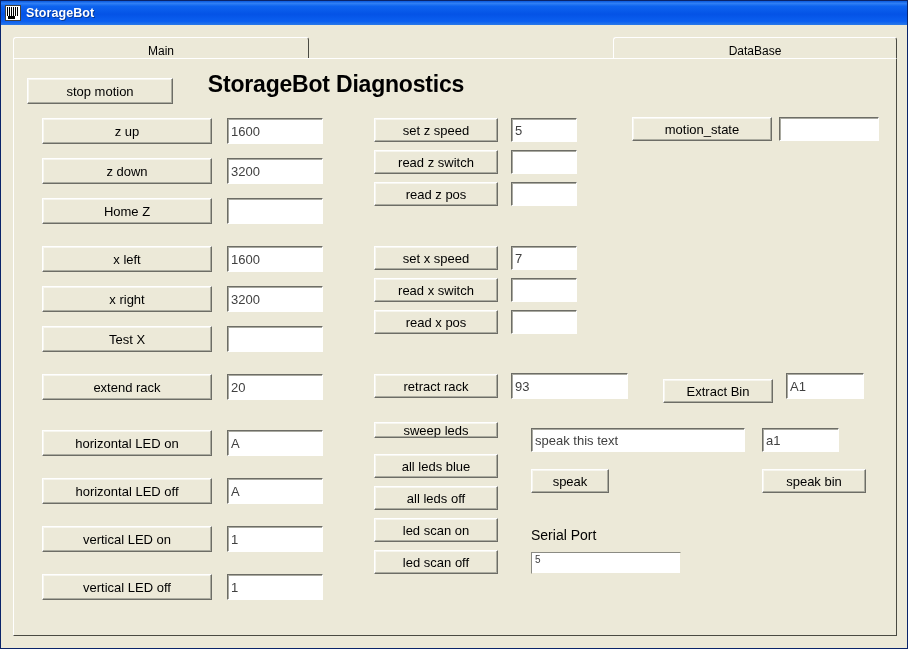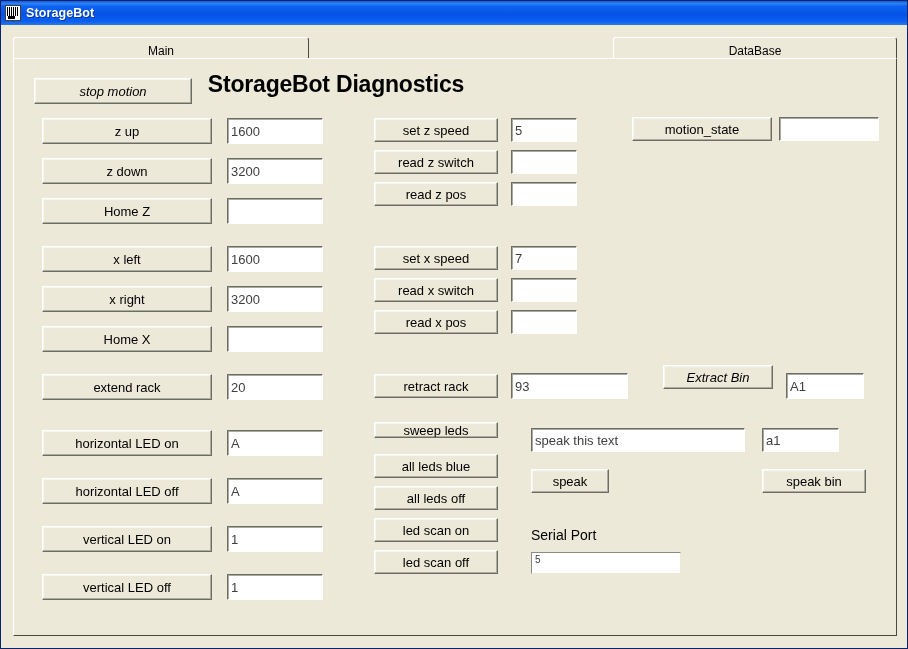--- a/index.html
+++ b/index.html
@@ -178,38 +178,38 @@
     </div>
     <div class="tab" style="left:600px; width:284px;">
       <span class="lbl">DataBase</span>
     </div>
   </div>
 
   <div id="panel">
 
     <div id="heading">StorageBot Diagnostics</div>
 
-    <div class="btn" style="left:20px; top:19px; width:158px; height:26px;font-style:italic;">stop motion</div>
+    <div class="btn" style="left:13px; top:19px; width:146px; height:26px;">stop motion</div>
 
     <div class="btn" style="left:28px; top:59px; width:170px; height:26px;">z up</div>
     <div class="fld" style="left:213px; top:59px; width:96px; height:26px;">1600</div>
 
     <div class="btn" style="left:28px; top:99px; width:170px; height:26px;">z down</div>
     <div class="fld" style="left:213px; top:99px; width:96px; height:26px;">3200</div>
 
     <div class="btn" style="left:28px; top:139px; width:170px; height:26px;">Home Z</div>
     <div class="fld" style="left:213px; top:139px; width:96px; height:26px;"></div>
 
     <div class="btn" style="left:28px; top:187px; width:170px; height:26px;">x left</div>
     <div class="fld" style="left:213px; top:187px; width:96px; height:26px;">1600</div>
 
     <div class="btn" style="left:28px; top:227px; width:170px; height:26px;">x right</div>
     <div class="fld" style="left:213px; top:227px; width:96px; height:26px;">3200</div>
 
-    <div class="btn" style="left:28px; top:267px; width:170px; height:26px;">Home X</div>
+    <div class="btn" style="left:28px; top:267px; width:170px; height:26px;">Test X</div>
     <div class="fld" style="left:213px; top:267px; width:96px; height:26px;"></div>
 
     <div class="btn" style="left:28px; top:315px; width:170px; height:26px;">extend rack</div>
     <div class="fld" style="left:213px; top:315px; width:96px; height:26px;">20</div>
 
     <div class="btn" style="left:28px; top:371px; width:170px; height:26px;">horizontal LED on</div>
     <div class="fld" style="left:213px; top:371px; width:96px; height:26px;">A</div>
 
     <div class="btn" style="left:28px; top:419px; width:170px; height:26px;">horizontal LED off</div>
     <div class="fld" style="left:213px; top:419px; width:96px; height:26px;">A</div>
@@ -243,21 +243,21 @@
 
     <div class="btn" style="left:360px; top:363px; width:124px; height:16px;">sweep leds</div>
     <div class="btn" style="left:360px; top:395px; width:124px; height:24px;">all leds blue</div>
     <div class="btn" style="left:360px; top:427px; width:124px; height:24px;">all leds off</div>
     <div class="btn" style="left:360px; top:459px; width:124px; height:24px;">led scan on</div>
     <div class="btn" style="left:360px; top:491px; width:124px; height:24px;">led scan off</div>
 
     <div class="btn" style="left:618px; top:58px; width:140px; height:24px;">motion_state</div>
     <div class="fld" style="left:765px; top:58px; width:100px; height:24px;"></div>
 
-    <div class="btn" style="left:649px; top:306px; width:110px; height:24px;font-style:italic;">Extract Bin</div>
+    <div class="btn" style="left:649px; top:320px; width:110px; height:24px;">Extract Bin</div>
     <div class="fld" style="left:772px; top:314px; width:78px; height:26px;">A1</div>
 
     <div class="fld" style="left:517px; top:369px; width:214px; height:24px;">speak this text</div>
     <div class="fld" style="left:748px; top:369px; width:77px; height:24px;">a1</div>
 
     <div class="btn" style="left:517px; top:410px; width:78px; height:24px;">speak</div>
     <div class="btn" style="left:748px; top:410px; width:104px; height:24px;">speak bin</div>
 
     <div class="lbl-static" style="left:517px; top:468px;">Serial Port</div>
     <div class="fld flat" style="left:517px; top:493px; width:150px; height:22px;">5</div>

